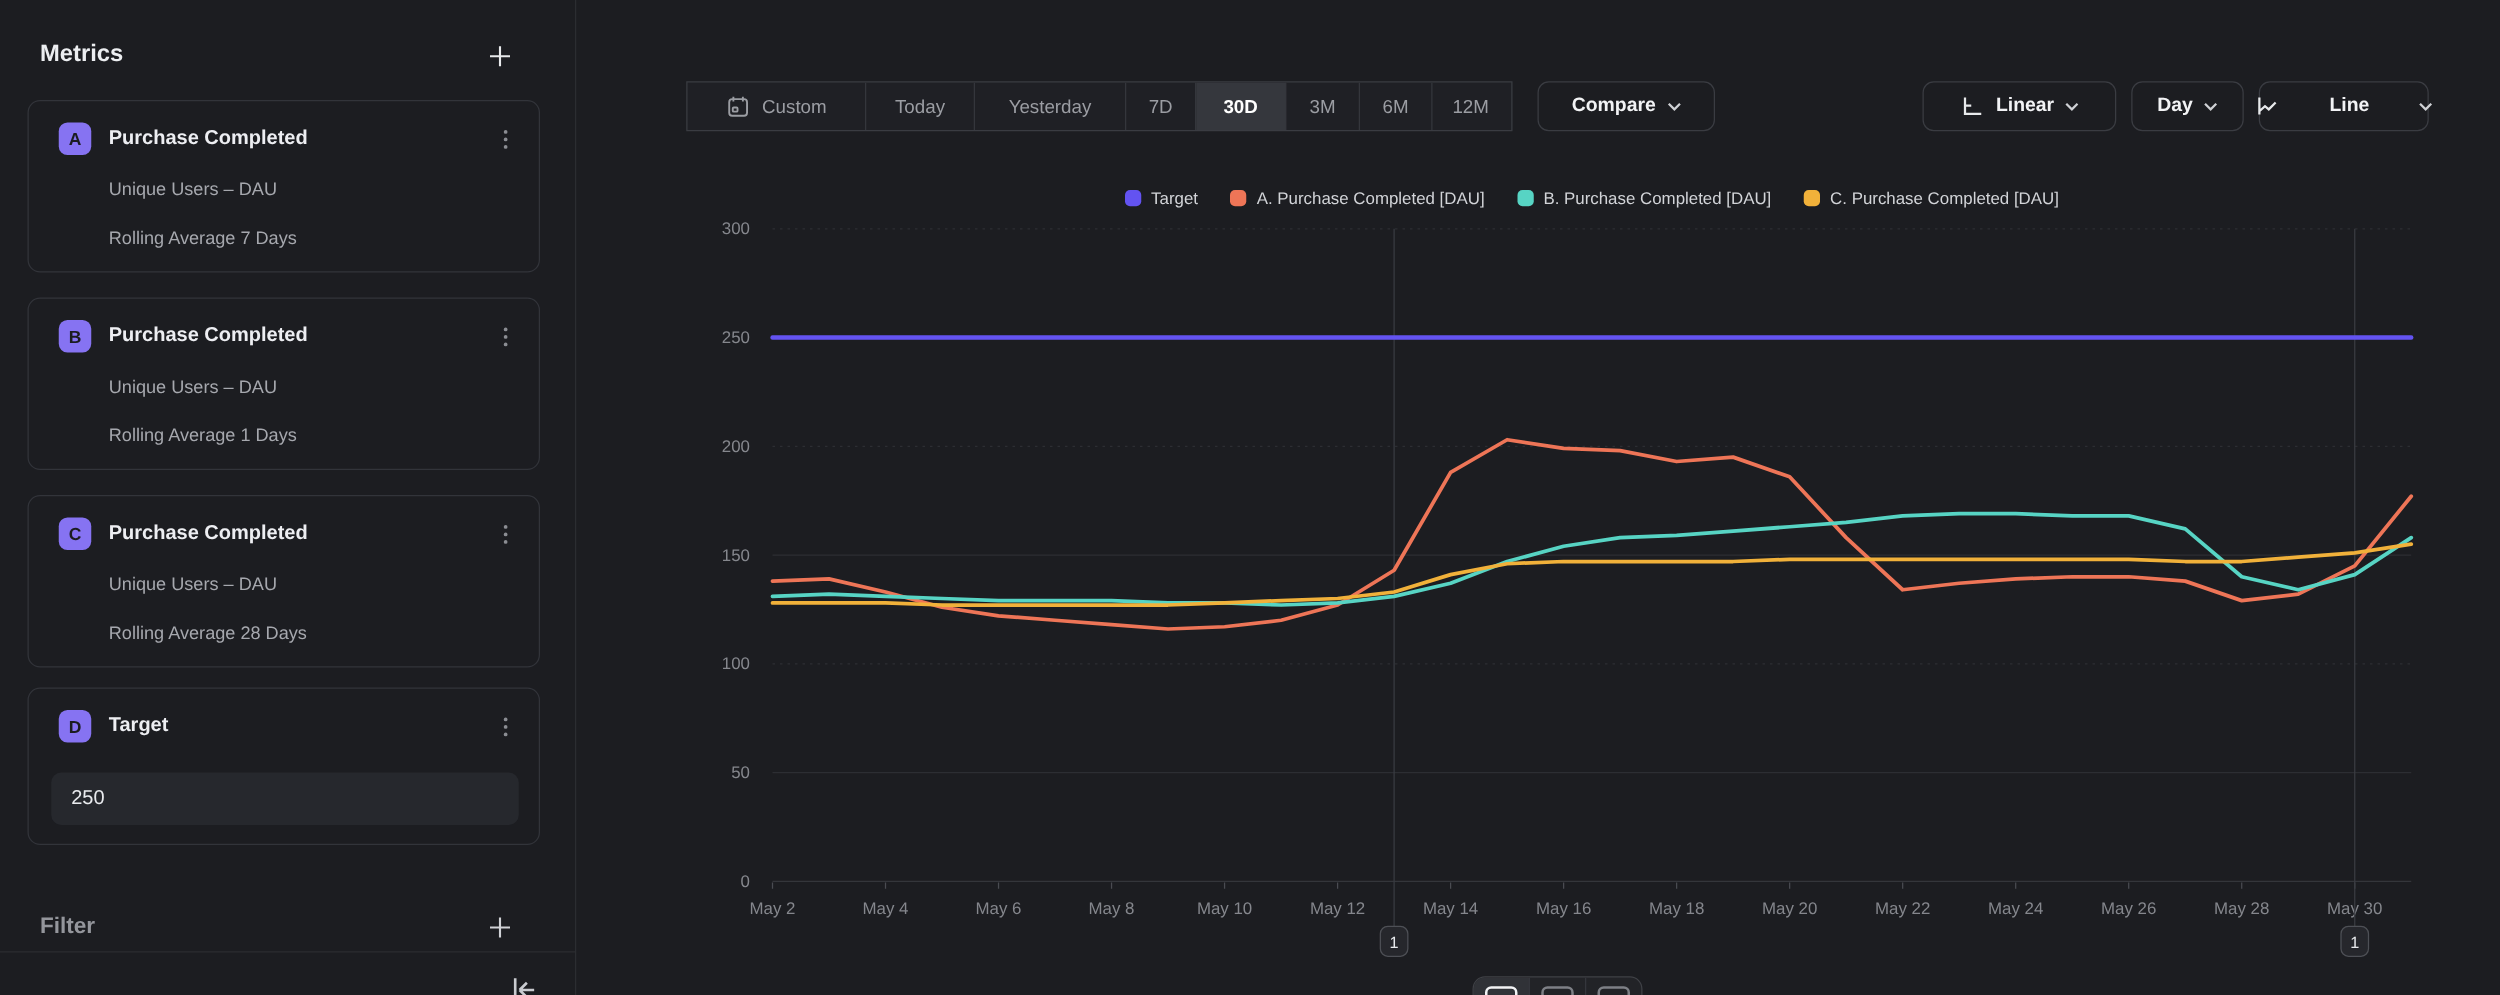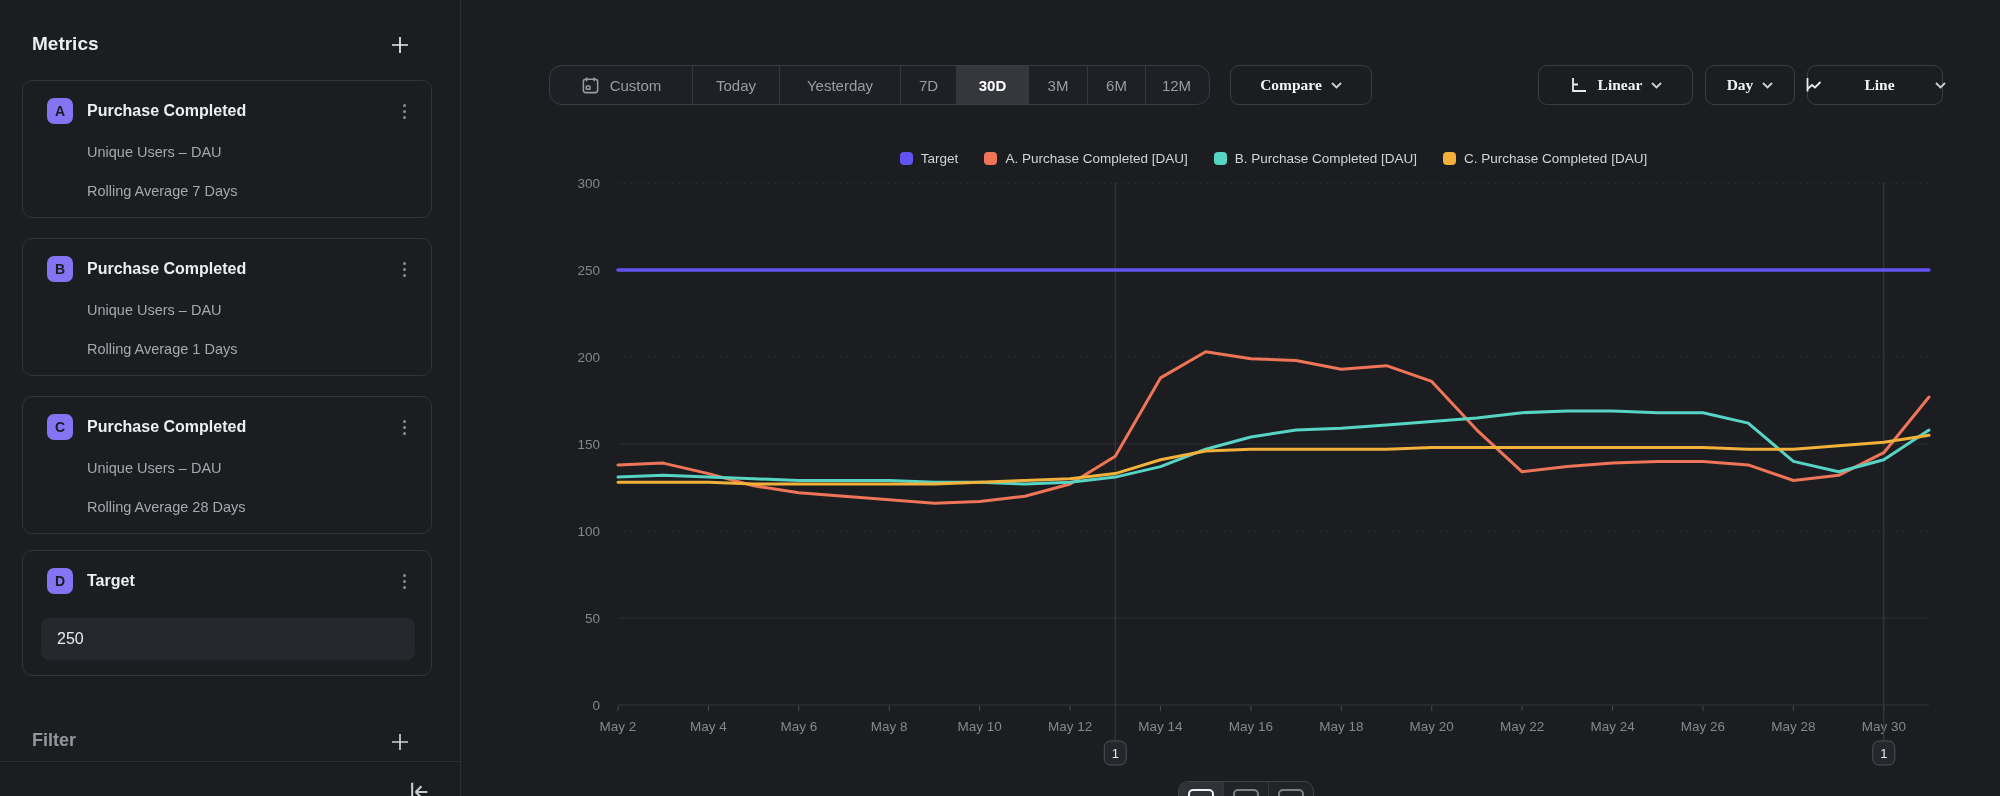--- a/index.html
+++ b/index.html
@@ -30,30 +30,30 @@
   .filter-add { position:absolute; right:48px; top:730px; width:24px; height:24px; background:none; border:none;
     color:#d0d2d6; cursor:pointer; padding:0; }
   .side-divider { position:absolute; left:0; right:0; top:761px; height:1px; background:#2b2d31; }
   .collapse-btn { position:absolute; left:404px; top:778px; width:28px; height:28px; background:none; border:none;
     color:#c9cbd0; cursor:pointer; padding:0; }
 
   
   .main { position:absolute; left:461px; top:0; width:1539px; height:796px; }
 
   .range-control { position:absolute; left:88px; top:65px; width:661px; height:40px; display:flex;
-    border:1px solid #3a3c42; border-radius:13px; background:#1f2025; overflow:hidden; }
+    border:1px solid #3a3c42; border-radius:0; background:#1f2025; overflow:hidden; }
   .range-cell { display:flex; align-items:center; justify-content:center; gap:10px; height:100%;
     background:none; border:none; border-right:1px solid #34363c; color:#9b9da3; font-size:15px;
     cursor:pointer; font-family:inherit; white-space:nowrap; }
   .range-cell:last-child { border-right:none; }
   .range-cell.active { background:#35373d; color:#ffffff; font-weight:600; }
 
   .tb-btn { position:absolute; top:65px; height:40px; display:flex; align-items:center; justify-content:center;
     gap:9px; background:none; border:1px solid #3a3c42; border-radius:9px; color:#f2f3f5; font-size:15.5px;
-    font-weight:600; cursor:pointer; font-family:Liberation Serif, serif; }
+    font-weight:600; cursor:pointer; font-family:Liberation Sans, sans-serif; }
   #compare-btn { left:769px; width:142px; }
   #linear-btn  { left:1077px; width:155px; }
   #day-btn     { left:1244px; width:90px; }
   #line-btn    { left:1346px; width:136px;gap:40px; }
   .tb-icon { display:flex; align-items:center; color:#e8eaec; }
   .chev { display:flex; align-items:center; color:#cfd1d5; margin-top:1px; }
 
   .legend { position:absolute; left:157px; top:145px; width:1311px; height:26px; display:flex;
     align-items:center; justify-content:center; gap:26px; }
   .legend-item { display:flex; align-items:center; gap:8px; cursor:pointer; }

